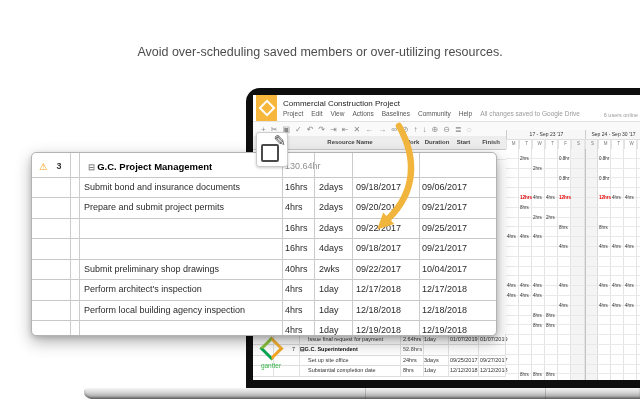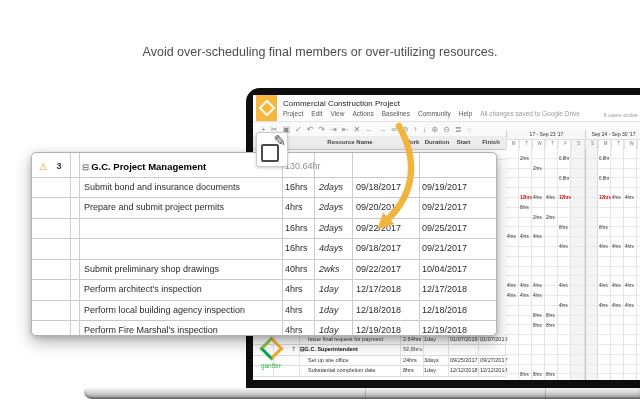--- a/index.html
+++ b/index.html
@@ -72,38 +72,38 @@
   .card{position:absolute;left:31px;top:152px;width:466px;height:184px;background:#fff;
     border:1px solid #b3b3b3;border-radius:5px;z-index:40;box-sizing:border-box;padding-top:4px;
     box-shadow:0 6px 16px rgba(0,0,0,.30),0 2px 5px rgba(0,0,0,.15);overflow:hidden;}
   .cv{position:absolute;top:0;bottom:0;width:1px;background:#ccc;}
   .crow{position:relative;height:19.5px;border-bottom:1px solid #c8c8c8;
     font-size:9px;color:#2b2b2b;line-height:19.5px;}
   .crow span{position:absolute;white-space:nowrap;}
   .warn{left:7px;font-size:9.5px;color:#f5a623;}
   .cnum{left:20px;width:14px;text-align:center;font-weight:bold;color:#333;}
   .cname{left:52px;}
-  .crow.parent .cname{left:50px;font-weight:bold;color:#000;font-size:9.5px;}
+  .crow.parent .cname{left:56px;font-weight:bold;color:#000;font-size:9.5px;}
   .collapse{position:static !important;font-weight:normal;color:#555;font-size:8.5px;margin-right:2px;}
-  .cwork{left:253px;} .cdur{left:287px;font-style:italic;} .cstart{left:324px;} .cfin{left:390px;}
+  .cwork{left:253px;} .cdur{left:287px;} .cstart{left:324px;} .cfin{left:390px;}
   .crow.parent .cwork{color:#8f8f8f;}
   
   .editicon{position:absolute;left:256px;top:132px;width:30px;height:33px;background:#fff;
     border:1px solid #ccc;border-radius:3px;z-index:60;box-shadow:0 1px 3px rgba(0,0,0,.2);}
   .editicon .sq{position:absolute;left:4px;bottom:4px;width:14px;height:14px;
     border:2px solid #4a4a4a;border-radius:2px;}
   .editicon .pen{position:absolute;right:1px;top:-1px;font-size:15px;color:#4a4a4a;}
   .arrow{position:absolute;left:0;top:0;z-index:70;pointer-events:none;}
 </style>
 </head>
 <body>
 
 <div class="stage">
 
-  <div class="hero-sub">Avoid over-scheduling final members or over-utilizing resources.</div>
+  <div class="hero-sub">Avoid over-scheduling saved members or over-utilizing resources.</div>
 
   <div class="bezel"></div>
   <div class="base">
     <div class="seam" style="left:281px"></div>
     <div class="seam" style="left:461px"></div>
   </div>
 
   <div class="screen">
     <div class="applogo">
         <span class="diam"></span>
@@ -271,21 +271,21 @@
           <span class="warn">⚠</span>
           <span class="cnum">3</span>
           <span class="cname"><span class="collapse">⊟</span>G.C. Project Management</span>
           <span class="cwork">130.64hr</span>
         </div>
         <div class="crow">
           <span class="cname">Submit bond and insurance documents</span>
           <span class="cwork">16hrs</span>
           <span class="cdur">2days</span>
           <span class="cstart">09/18/2017</span>
-          <span class="cfin">09/19/2017</span>
+          <span class="cfin">09/06/2017</span>
         </div>
         <div class="crow">
           <span class="cname">Prepare and submit project permits</span>
           <span class="cwork">4hrs</span>
           <span class="cdur">2days</span>
           <span class="cstart">09/20/2017</span>
           <span class="cfin">09/21/2017</span>
         </div>
         <div class="crow">
           <span class="cwork">16hrs</span>
@@ -314,21 +314,20 @@
           <span class="cfin">12/17/2018</span>
         </div>
         <div class="crow">
           <span class="cname">Perform local building agency inspection</span>
           <span class="cwork">4hrs</span>
           <span class="cdur">1day</span>
           <span class="cstart">12/18/2018</span>
           <span class="cfin">12/18/2018</span>
         </div>
         <div class="crow">
-          <span class="cname">Perform Fire Marshal's inspection</span>
           <span class="cwork">4hrs</span>
           <span class="cdur">1day</span>
           <span class="cstart">12/19/2018</span>
           <span class="cfin">12/19/2018</span>
         </div>
       </div>
     <div class="cv" style="left:38px"></div>
     <div class="cv" style="left:47px"></div>
     <div class="cv" style="left:250px"></div>
     <div class="cv" style="left:282px"></div>

